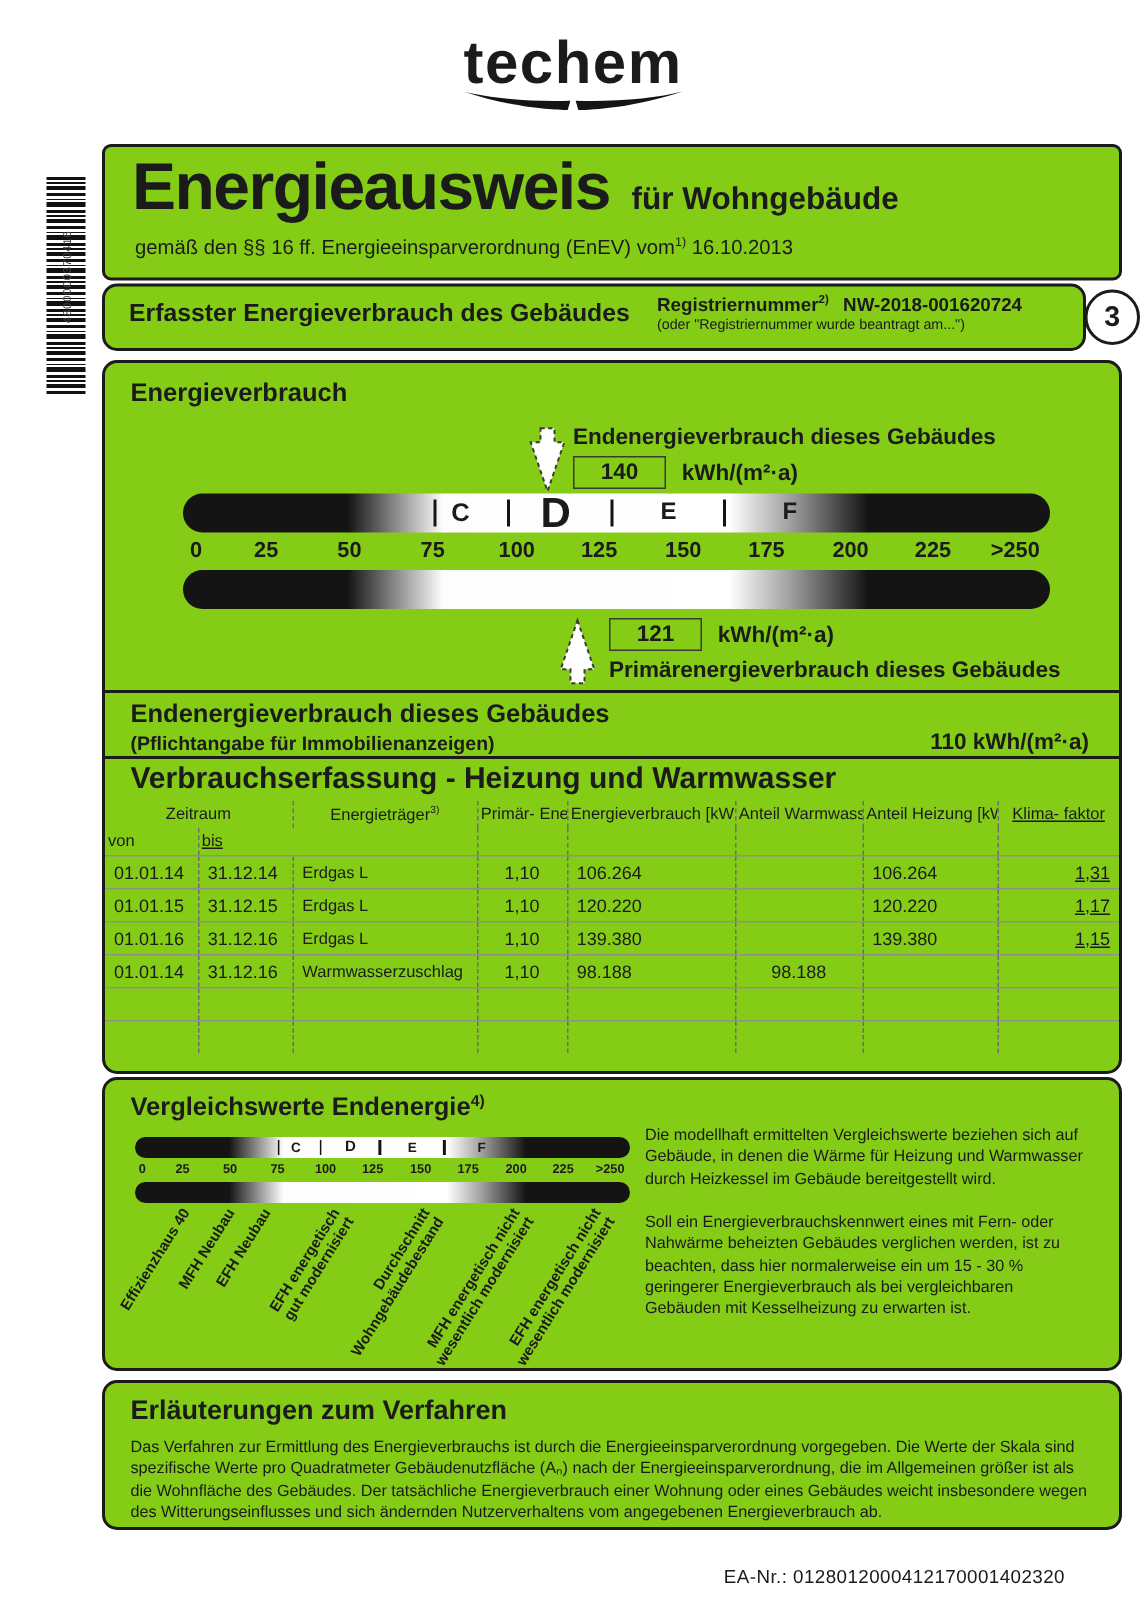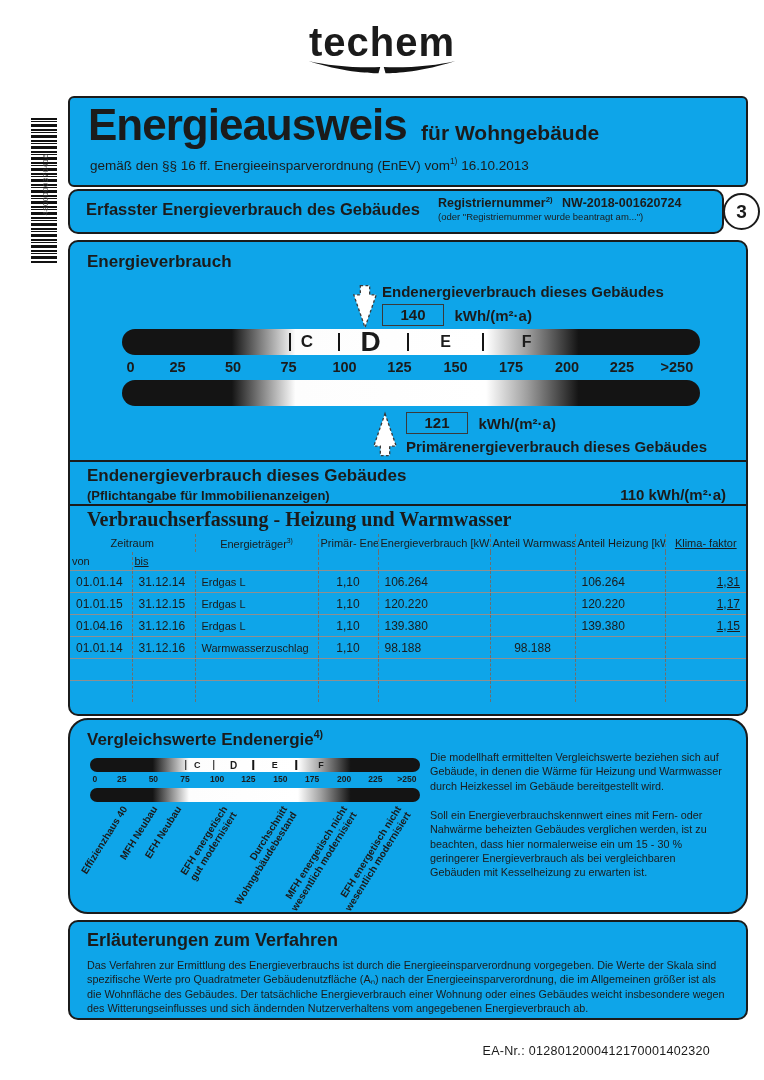--- a/index.html
+++ b/index.html
@@ -1,19 +1,19 @@
 <!DOCTYPE html>
 <html><head>
 <meta charset="utf-8">
 <style>
   html,body{margin:0;padding:0;background:#e8e8e8;}
   .page{position:relative;width:764px;height:1080px;background:#ffffff;
         font-family:"Liberation Sans",sans-serif;color:#1b1b1b;overflow:hidden;}
   .abs{position:absolute;}
-  .box{position:absolute;border:2.5px solid #1b1b1b;background:#0ea5e9;}
+  .box{position:absolute;border:2.5px solid #1b1b1b;background:#84cc16;}
   .b{font-weight:bold;}
   sup{font-size:62%;}
   .pre{white-space:pre-line;}
 
   
   .logo-wrap{position:absolute;left:0;top:22px;width:764px;text-align:center;}
   .logo-text{font-size:40px;font-weight:900;letter-spacing:1px;line-height:1;}
   .logo-swoosh{margin-top:-2px;}
 
   
@@ -145,21 +145,21 @@
     <div class="abs b" style="left:336px;top:196px;font-size:15px;">Primärenergieverbrauch dieses Gebäudes</div>
 
     <div class="abs" style="left:0;top:218px;width:100%;height:2px;background:#1b1b1b;"></div>
 
     <div class="abs b" style="left:17px;top:224px;font-size:17px;">Endenergieverbrauch dieses Gebäudes</div>
     <div class="abs b" style="left:17px;top:246px;font-size:13px;">(Pflichtangabe für Immobilienanzeigen)</div>
     <div class="abs b" style="right:20px;top:244px;font-size:15px;">110  kWh/(m²·a)</div>
 
     <div class="abs" style="left:0;top:262px;width:100%;height:2px;background:#1b1b1b;"></div>
 
-    <div class="abs b" style="left:17px;top:266px;font-size:20px;font-family:Liberation Serif, serif;">Verbrauchserfassung - Heizung und Warmwasser</div>
+    <div class="abs b" style="left:17px;top:266px;font-size:20px;">Verbrauchserfassung - Heizung und Warmwasser</div>
 
     <table class="vtab abs" style="left:0;top:292px;">
       <colgroup>
         <col style="width:62px;">
           <col style="width:63px;">
           <col style="width:123px;">
           <col style="width:60px;">
         <col style="width:112px;">
           <col style="width:85px;">
           <col style="width:90px;">
@@ -204,21 +204,21 @@
           <td>01.01.15</td>
             <td>31.12.15</td>
           <td style="font-size:11px;">Erdgas L</td>
           <td style="text-align:center;">1,10</td>
           <td>120.220</td>
           <td style="text-align:center;"></td>
           <td>120.220</td>
           <td style="text-align:right;">1,17</td>
         </tr>
         <tr>
-          <td>01.04.16</td>
+          <td>01.01.16</td>
             <td>31.12.16</td>
           <td style="font-size:11px;">Erdgas L</td>
           <td style="text-align:center;">1,10</td>
           <td>139.380</td>
           <td style="text-align:center;"></td>
           <td>139.380</td>
           <td style="text-align:right;">1,15</td>
         </tr>
         <tr>
           <td>01.01.14</td>
@@ -247,21 +247,21 @@
             <td></td>
           <td></td>
             <td></td>
           <td></td>
             <td></td>
         </tr>
       </tbody>
     </table>
   </div>
 
-  <div class="box" style="left:68px;top:718px;width:676px;height:192px;border-radius:20px;overflow:hidden;">
+  <div class="box" style="left:68px;top:718px;width:676px;height:192px;border-radius:10px;overflow:hidden;">
     <div class="abs" style="left:17px;top:8px;font-size:17px;font-weight:bold;">
       <span>Vergleichswerte Endenergie</span><sup>4)</sup>
     </div>
 
     <div class="bar mini" style="left:20px;top:38px;width:330px;">
       <span class="dv" style="left:29%;"></span>
       <span class="lt" style="left:32.5%;font-size:9px;">C</span>
       <span class="dv" style="left:37.5%;"></span>
       <span class="lt" style="left:43.5%;font-size:10px;">D</span>
       <span class="dv" style="left:49.5%;"></span>

